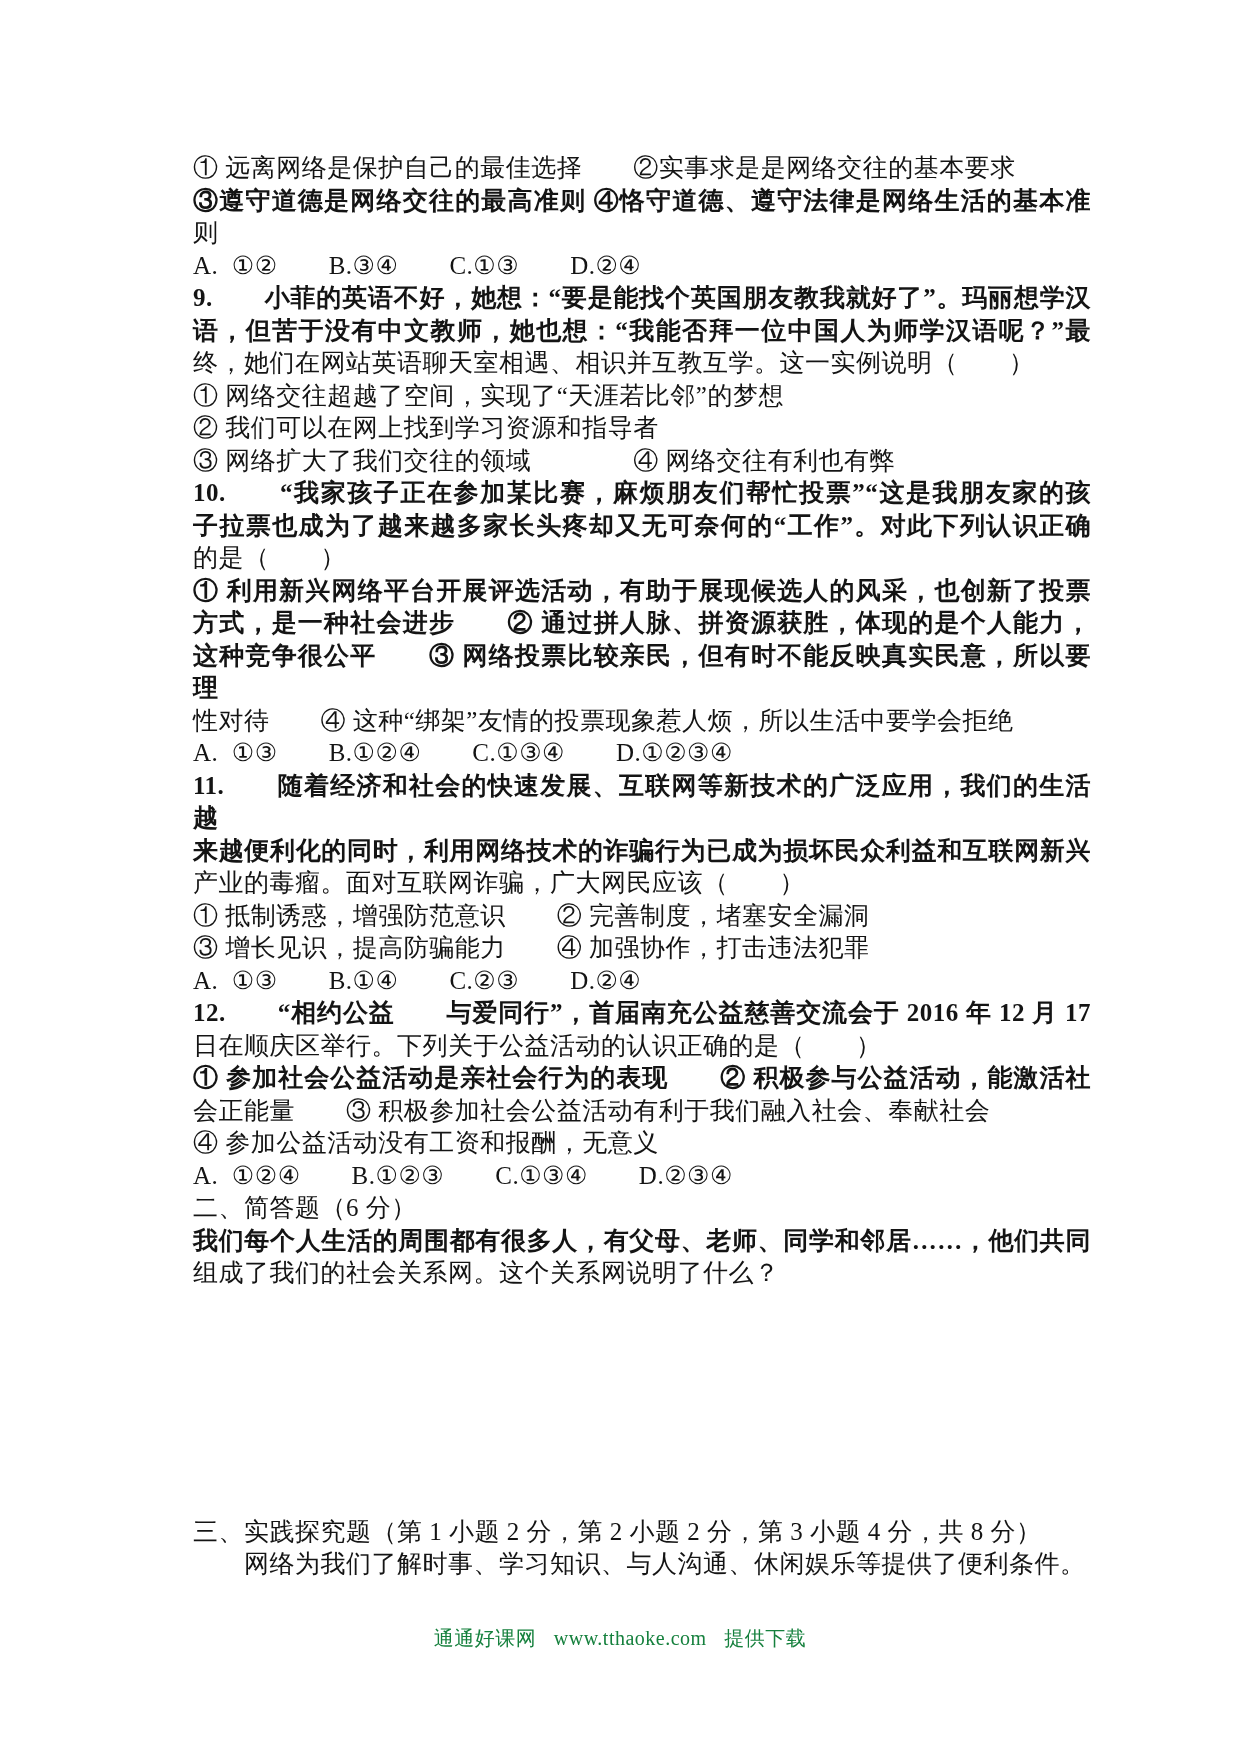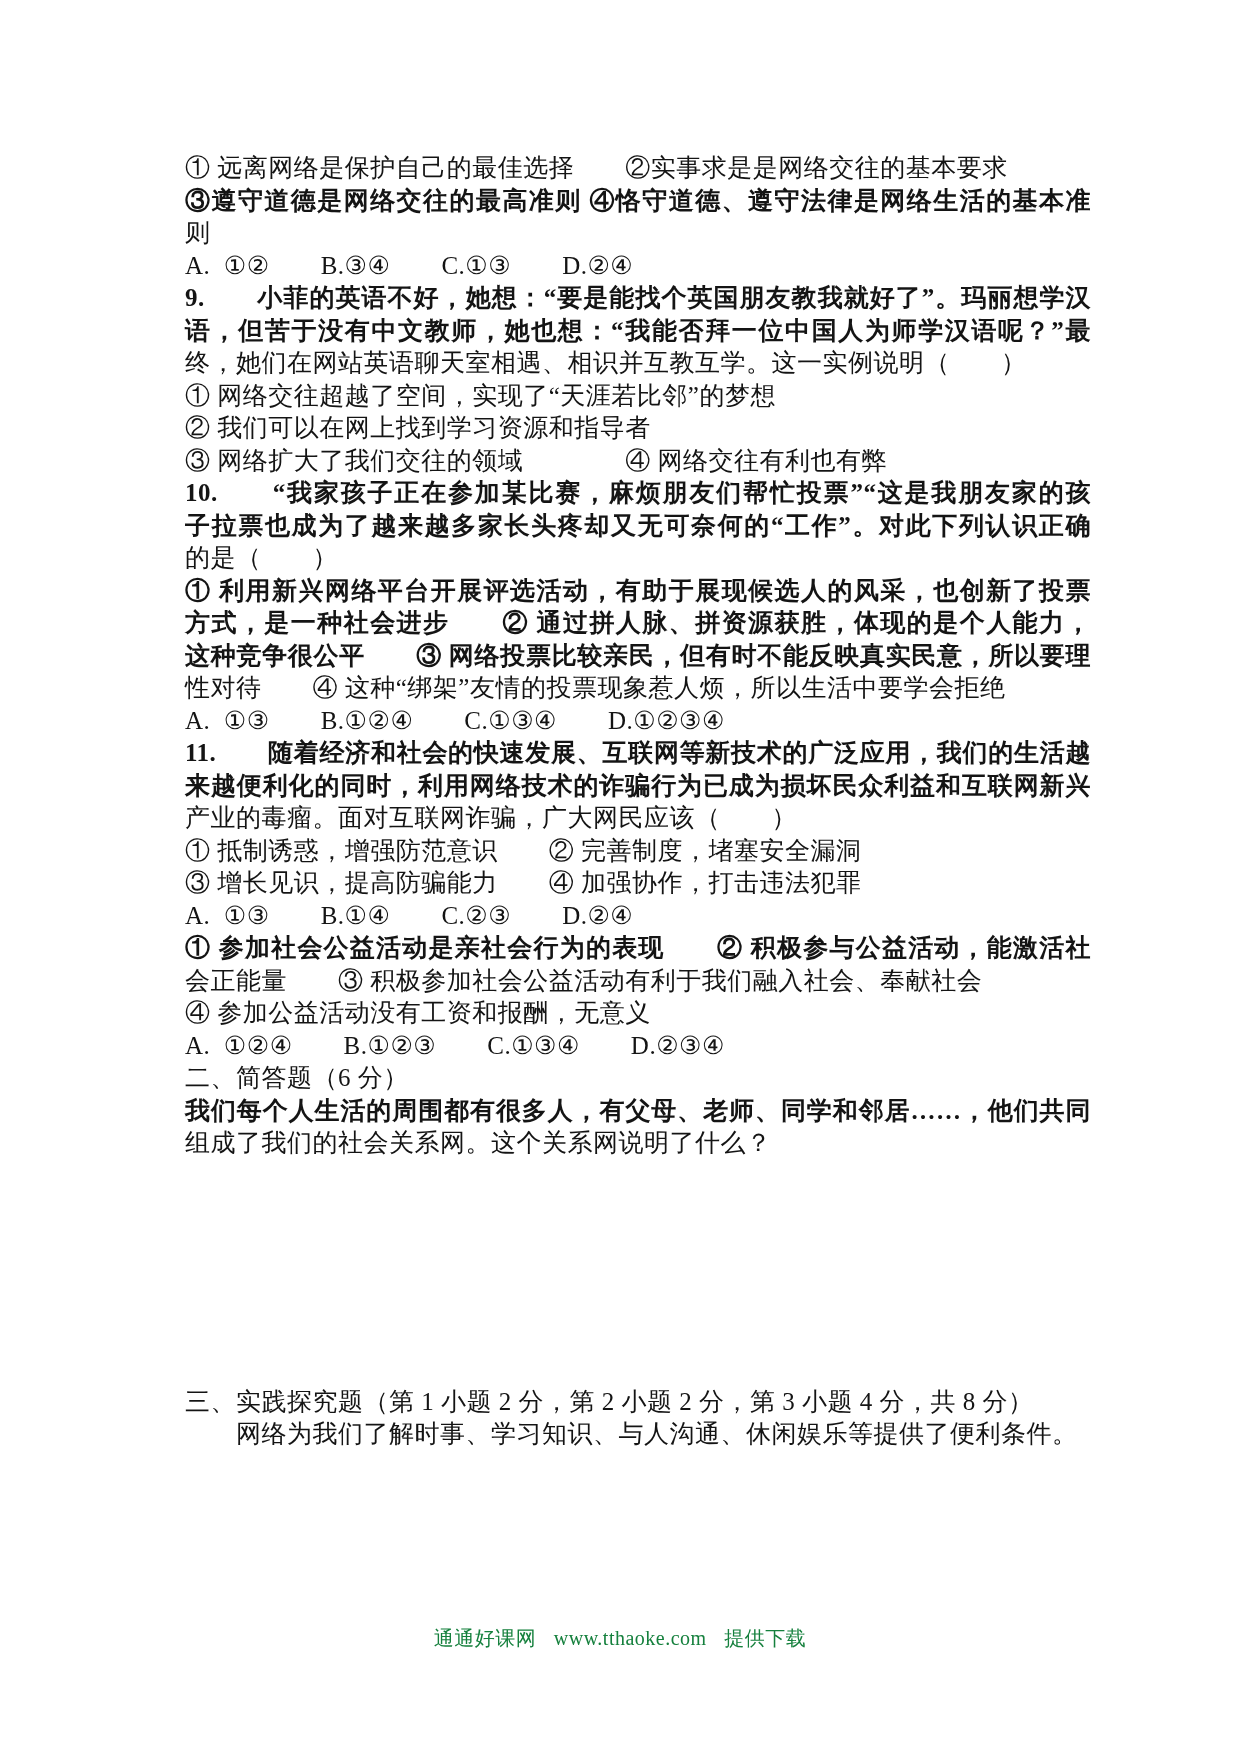--- a/index.html
+++ b/index.html
@@ -21,20 +21,21 @@
     left: 185px;
     top: 152px;
     width: 906px;
     font-size: 25px;
     line-height: 32.5px;
     letter-spacing: 0.5px;
   }
   .line {
     white-space: pre;
     min-height: 32.5px;
+    margin-left: 8px;
   }
   .line.justify {
     white-space: normal;
     text-align: justify;
     text-align-last: justify;
     font-weight: bold;
   }
   .line.spacer {
     min-height: 0;
     height: 226px;
@@ -74,20 +75,22 @@
       <div class="line justify">方式，是一种社会进步　　② 通过拼人脉、拼资源获胜，体现的是个人能力，</div>
       <div class="line justify">这种竞争很公平　　③ 网络投票比较亲民，但有时不能反映真实民意，所以要理</div>
       <div class="line">性对待　　④ 这种“绑架”友情的投票现象惹人烦，所以生活中要学会拒绝</div>
       <div class="line">A.  ①③　　B.①②④　　C.①③④　　D.①②③④</div>
       <div class="line justify">11.　　随着经济和社会的快速发展、互联网等新技术的广泛应用，我们的生活越</div>
       <div class="line justify">来越便利化的同时，利用网络技术的诈骗行为已成为损坏民众利益和互联网新兴</div>
       <div class="line">产业的毒瘤。面对互联网诈骗，广大网民应该（　　）</div>
       <div class="line">① 抵制诱惑，增强防范意识　　② 完善制度，堵塞安全漏洞</div>
       <div class="line">③ 增长见识，提高防骗能力　　④ 加强协作，打击违法犯罪</div>
       <div class="line">A.  ①③　　B.①④　　C.②③　　D.②④</div>
+      <div class="line justify">12.　　“相约公益　　与爱同行”，首届南充公益慈善交流会于 2016 年 12 月 17</div>
+      <div class="line">日在顺庆区举行。下列关于公益活动的认识正确的是（　　）</div>
       <div class="line justify">① 参加社会公益活动是亲社会行为的表现　　② 积极参与公益活动，能激活社</div>
       <div class="line">会正能量　　③ 积极参加社会公益活动有利于我们融入社会、奉献社会</div>
       <div class="line">④ 参加公益活动没有工资和报酬，无意义</div>
       <div class="line">A.  ①②④　　B.①②③　　C.①③④　　D.②③④</div>
       <div class="line">二、简答题（6 分）</div>
       <div class="line justify">我们每个人生活的周围都有很多人，有父母、老师、同学和邻居……，他们共同</div>
       <div class="line">组成了我们的社会关系网。这个关系网说明了什么？</div>
       <div class="line spacer"></div>
       <div class="line">三、实践探究题（第 1 小题 2 分，第 2 小题 2 分，第 3 小题 4 分，共 8 分）</div>
       <div class="line">　　网络为我们了解时事、学习知识、与人沟通、休闲娱乐等提供了便利条件。</div>

